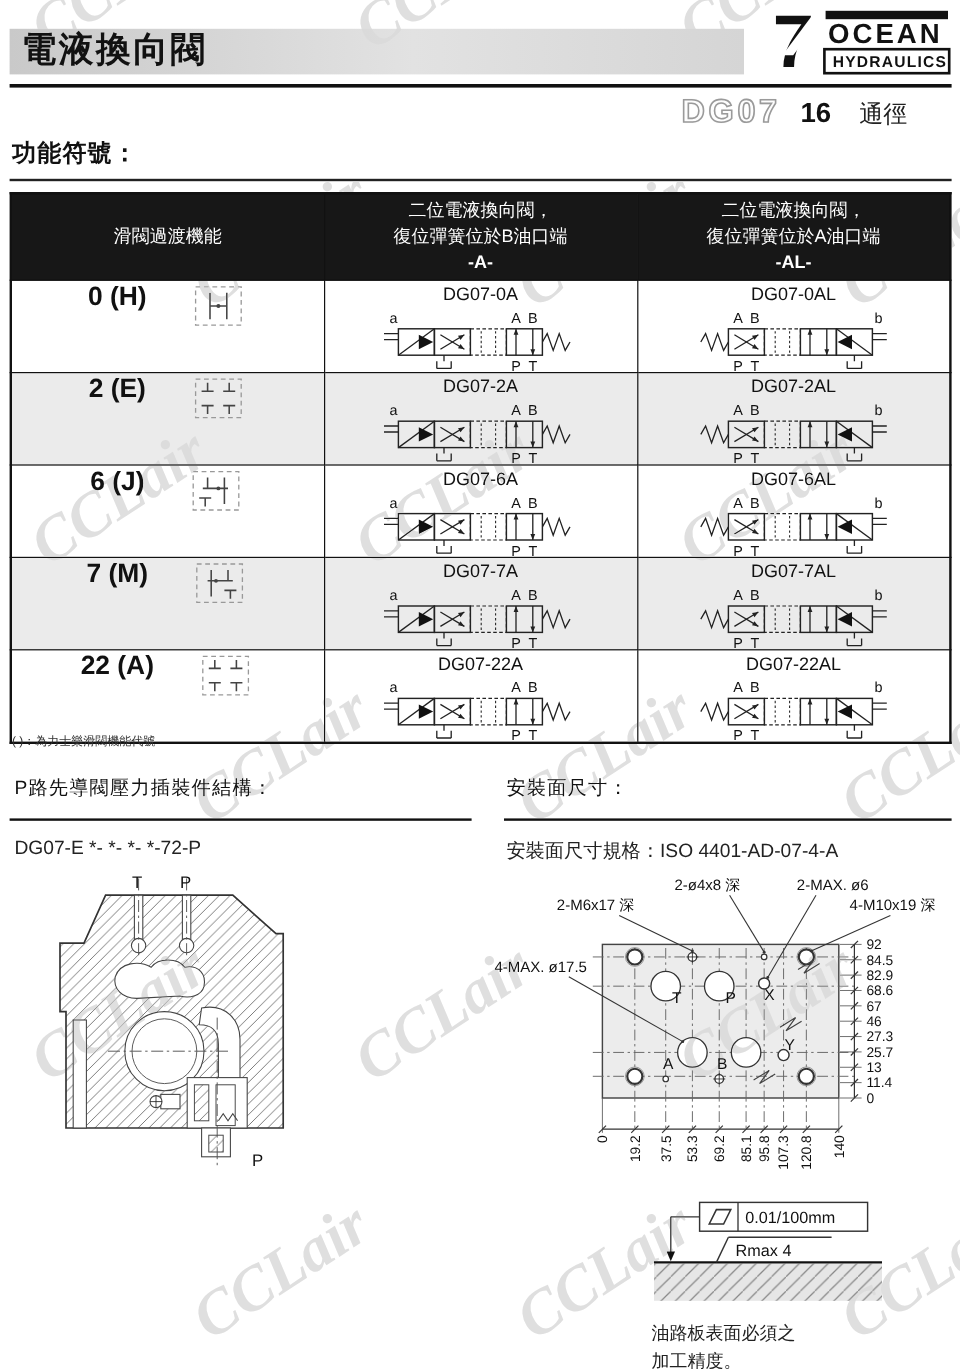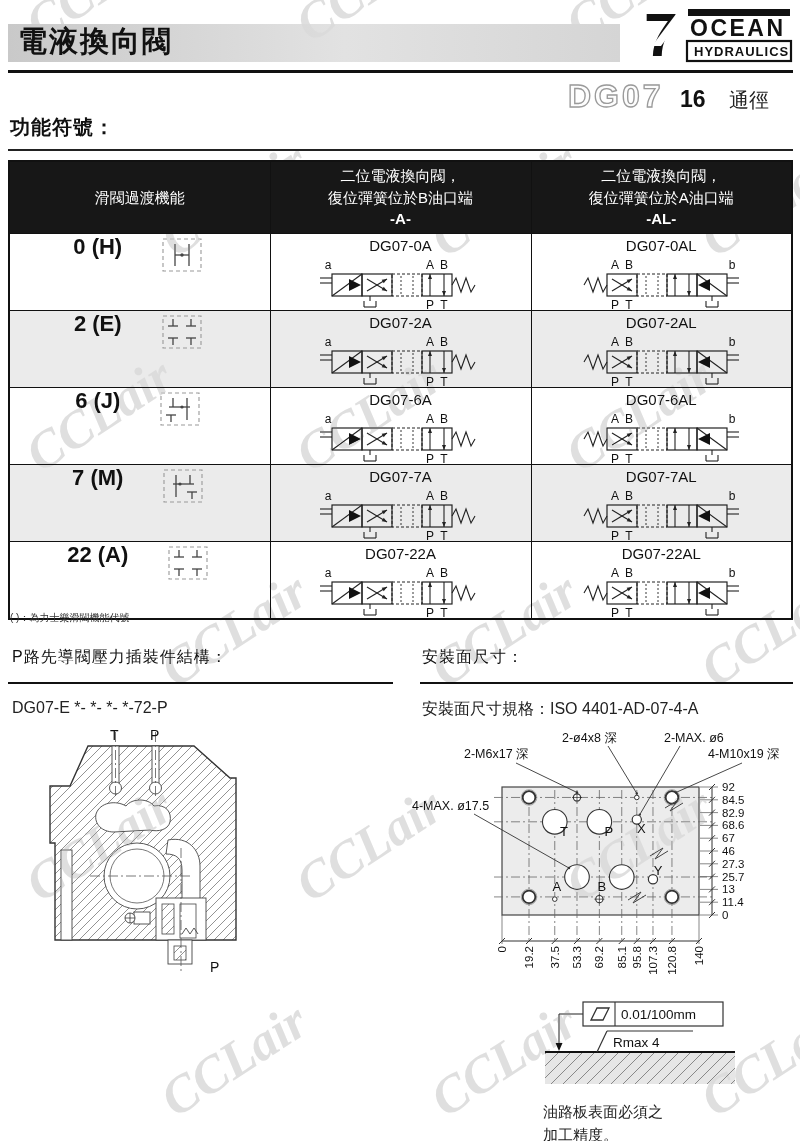--- a/index.html
+++ b/index.html
@@ -5,21 +5,21 @@
   html,body{margin:0;padding:0;background:#fff;}
   #page{position:relative;width:800px;height:1141px;background:#fff;overflow:hidden;
         font-family:"Liberation Sans",sans-serif;color:#111;}
   
   .band{position:absolute;left:8px;top:24px;width:612px;height:38px;
         background:linear-gradient(90deg,#c9c9c9,#e2e2e2 55%,#d5d5d5);}
   .page-title{position:absolute;left:18px;top:22px;font-size:29px;font-weight:bold;letter-spacing:2px;}
   .rule-top{position:absolute;left:8px;top:70px;width:785px;height:3px;background:#111;}
   .logo{position:absolute;right:6px;top:4px;}
   .model-line{position:absolute;left:568px;top:78px;white-space:nowrap;}
-  .model-outline{font-size:32px;font-weight:bold;letter-spacing:3px;color:#fdfdfd;
+  .model-outline{font-size:27px;font-weight:bold;letter-spacing:3px;color:#fdfdfd;
                  -webkit-text-stroke:1.3px #9a9a9a;text-shadow:0 0 1px #aaa;}
   .model-size{font-size:23px;font-weight:bold;margin-left:12px;color:#111;}
   .model-unit{font-size:20px;margin-left:19px;color:#222;}
   .func-label{position:absolute;left:10px;top:114px;font-size:20px;font-weight:bold;letter-spacing:1px;}
   .rule-mid{position:absolute;left:8px;top:149px;width:785px;height:2px;background:#222;}
   
   table.main{position:absolute;left:8px;top:160px;width:785px;border-collapse:collapse;table-layout:fixed;}
   table.main th,table.main td{border:1.5px solid #111;padding:0;}
   table.main{border:2.5px solid #111;}
   th.hdr{background:#171717;color:#fff;font-weight:normal;font-size:15px;height:71px;line-height:1.45;}

